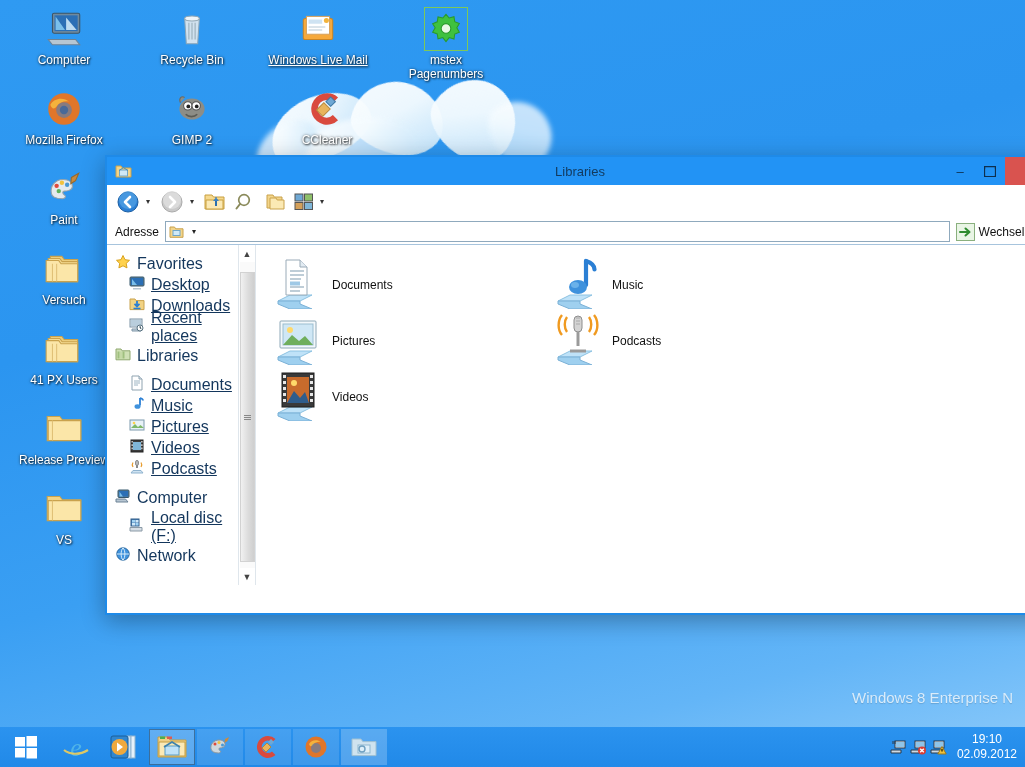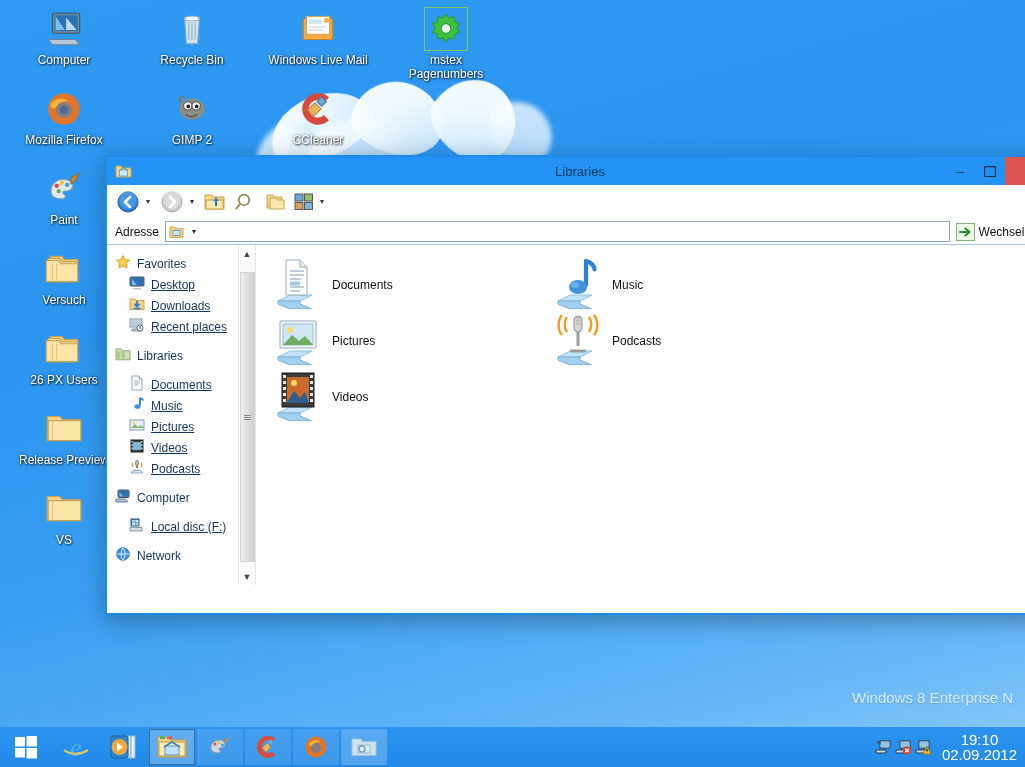--- a/index.html
+++ b/index.html
@@ -93,21 +93,21 @@
   .goto .lb { font-size: 12px; color: #111; }
 
   #body { display: flex; height: 340px; background: #fff; }
 
   #nav {
     width: 132px; border-right: 1px solid #dfe6ec;
     padding: 8px 0 0 6px; overflow: hidden; position: relative;
   }
   .navitem {
     display: flex; align-items: center; gap: 6px;
-    height: 21px; font-size: 12px; color: #13365c; cursor: default;
+    height: 21px; font-size: 16px; color: #13365c; cursor: default;
     padding-left: 2px;
   }
   .navitem.child { padding-left: 16px; text-decoration: underline; }
   .navgap { height: 8px; }
 
   #scroll {
     width: 17px; border-right: 1px solid #dfe6ec;
     background: #fff; display: flex; flex-direction: column;
     align-items: center; position: relative;
   }
@@ -158,21 +158,21 @@
     margin: 2px 1px; cursor: default;
   }
   .tbitem.active { background: rgba(255,255,255,.26); border: 1px solid rgba(0,0,0,.35); }
   .tbitem.group { background: rgba(255,255,255,.13); }
   .tbitem.dim { background: rgba(255,255,255,.22); }
   #tray {
     margin-left: auto; display:flex; align-items:center; gap: 10px;
     padding-right: 8px; color: #fff;
   }
   #trayicons { display:flex; gap: 3px; align-items:center; }
-  #clock { text-align: center; font-size: 15px; line-height: 15px; cursor: default; }
+  #clock { text-align: center; font-size: 12px; line-height: 15px; cursor: default; }
 </style>
 </head>
 <body>
 
 <div id="wallpaper">
   <div class="petal" style="left:268px; top:96px; width:104px; height:62px; transform:rotate(-22deg);"></div>
   <div class="petal" style="left:352px; top:82px; width:92px; height:72px; transform:rotate(12deg);"></div>
   <div class="petal" style="left:432px; top:80px; width:86px; height:78px; transform:rotate(34deg);"></div>
   <div class="petal soft" style="left:300px; top:118px; width:120px; height:54px; transform:rotate(-8deg);"></div>
   <div class="petal soft" style="left:486px; top:104px; width:70px; height:58px; transform:rotate(52deg);"></div>
@@ -189,21 +189,21 @@
        <path d="M5 30h26l4 5H9z" fill="#b7c6d2" stroke="#6d8396"></path>
         </svg>
       </span><span>Computer</span></div>
     <div class="dicon" style="left: 140px; top: 8px;"><span class="glyph">
         <svg width="42" height="42" viewBox="0 0 40 40">
           <path d="M13 10h14l-1.6 24H14.6z" fill="#dfe9ef" stroke="#93a8b5" opacity=".92"></path>
        <ellipse cx="20" cy="10" rx="7" ry="2.4" fill="#eef5f9" stroke="#93a8b5"></ellipse>
        <path d="M17 14v16M20 14v16M23 14v16" stroke="#a8bcc8" stroke-width="1.4"></path>
         </svg>
       </span><span>Recycle Bin</span></div>
-    <div class="dicon" style="left: 266px; top: 8px;"><span class="glyph">
+    <div class="dicon" style="left: 266px; top: 8px; text-decoration: underline;"><span class="glyph">
         <svg width="42" height="42" viewBox="0 0 40 40">
           <rect x="6" y="10" width="28" height="20" rx="2" fill="#f6a93c" stroke="#cc8524"></rect>
        <rect x="9" y="8" width="22" height="17" fill="#fff" stroke="#d8a25c"></rect>
        <path d="M11 11h13v4H11z" fill="#cfe3f2"></path>
        <path d="M11 18h16M11 21h13" stroke="#b7c9d6"></path>
        <circle cx="28" cy="12" r="2.4" fill="#f2b33c"></circle>
         </svg>
       </span><span>Windows Live Mail</span></div>
     <div class="dicon sel" style="left: 394px; top: 8px;"><span class="glyph">
         <svg width="42" height="42" viewBox="0 0 40 40">
@@ -225,21 +225,21 @@
         <svg width="42" height="42" viewBox="0 0 40 40">
           <ellipse cx="20" cy="20" rx="12" ry="10" fill="#8d8d86"></ellipse>
        <path d="M9 14c-2-4 1-7 4-5" fill="#8d8d86" stroke="#6b6b64"></path>
        <circle cx="16" cy="17" r="4" fill="#fff" stroke="#555"></circle>
        <circle cx="24" cy="17" r="4" fill="#fff" stroke="#555"></circle>
        <circle cx="16.5" cy="17.5" r="1.8" fill="#222"></circle>
           <circle cx="24.5" cy="17.5" r="1.8" fill="#222"></circle>
        <path d="M14 25c3 3 8 3 11 0" fill="none" stroke="#5b5b54" stroke-width="1.6"></path>
         </svg>
       </span><span>GIMP 2</span></div>
-    <div class="dicon" style="left: 266px; top: 88px;"><span class="glyph">
+    <div class="dicon" style="left: 275px; top: 88px;"><span class="glyph">
         <svg width="42" height="42" viewBox="0 0 40 40">
           <path d="M20 5a15 15 0 1 0 10.5 25.7l-4.9-5A8.4 8.4 0 1 1 25.6 14l4.9-5A14.9 14.9 0 0 0 20 5z" fill="#d94a3e"></path>
        <path d="M10 21l7-7 6 6-7 7z" fill="#e8b45c" stroke="#b8873a"></path>
        <path d="M19 13l4.5-4.5L28 13l-4.5 4.5z" fill="#6fa8d4" stroke="#3f7ba8"></path>
         </svg>
       </span><span>CCleaner</span></div>
     <div class="dicon" style="left: 12px; top: 168px;"><span class="glyph">
         <svg width="42" height="42" viewBox="0 0 40 40">
           <path d="M8 24c-1.5-7 4-13 11-13 6 0 9 3 9 6.5S23 22 20.5 22c-2.4 0-2 2.6 0 3.8 1.8 1 .8 3.4-2 3.4-6 0-10.2-2-10.5-5.2z" fill="#e4eaee" stroke="#93a2ab"></path>
        <circle cx="13" cy="17" r="2.1" fill="#e04a3c"></circle>
@@ -257,21 +257,21 @@
        <path d="M9 15v17M13 15v17" stroke="#e0c076"></path>
         </svg>
       </span><span>Versuch</span></div>
     <div class="dicon" style="left: 12px; top: 328px;"><span class="glyph">
         <svg width="42" height="42" viewBox="0 0 40 40">
           <path d="M7 8h11l2.2 3H33v20H7z" fill="#eccd7c" stroke="#c9a24d"></path>
        <path d="M5 10h11l2.2 3H33v19H5z" fill="#f6dc95" stroke="#c9a24d"></path>
        <path d="M3 12h12l2.2 3H33v17H3z" fill="#fbe6a8" stroke="#c9a24d"></path>
        <path d="M9 15v17M13 15v17" stroke="#e0c076"></path>
         </svg>
-      </span><span>26 PX Users</span></div>
+      </span><span>41 PX Users</span></div>
     <div class="dicon" style="left: 12px; top: 408px;"><span class="glyph">
         <svg width="42" height="42" viewBox="0 0 40 40">
           <path d="M4 8h12l2.5 3.2H36v20H4z" fill="#f2d384" stroke="#c9a24d"></path>
        <path d="M5 12h31v19H5z" fill="#fbe6a8" stroke="#c9a24d"></path>
        <path d="M9 12v19" stroke="#e0c076"></path>
         </svg>
       </span><span>Release Preview</span></div>
     <div class="dicon" style="left: 12px; top: 488px;"><span class="glyph">
         <svg width="42" height="42" viewBox="0 0 40 40">
           <path d="M4 8h12l2.5 3.2H36v20H4z" fill="#f2d384" stroke="#c9a24d"></path>

